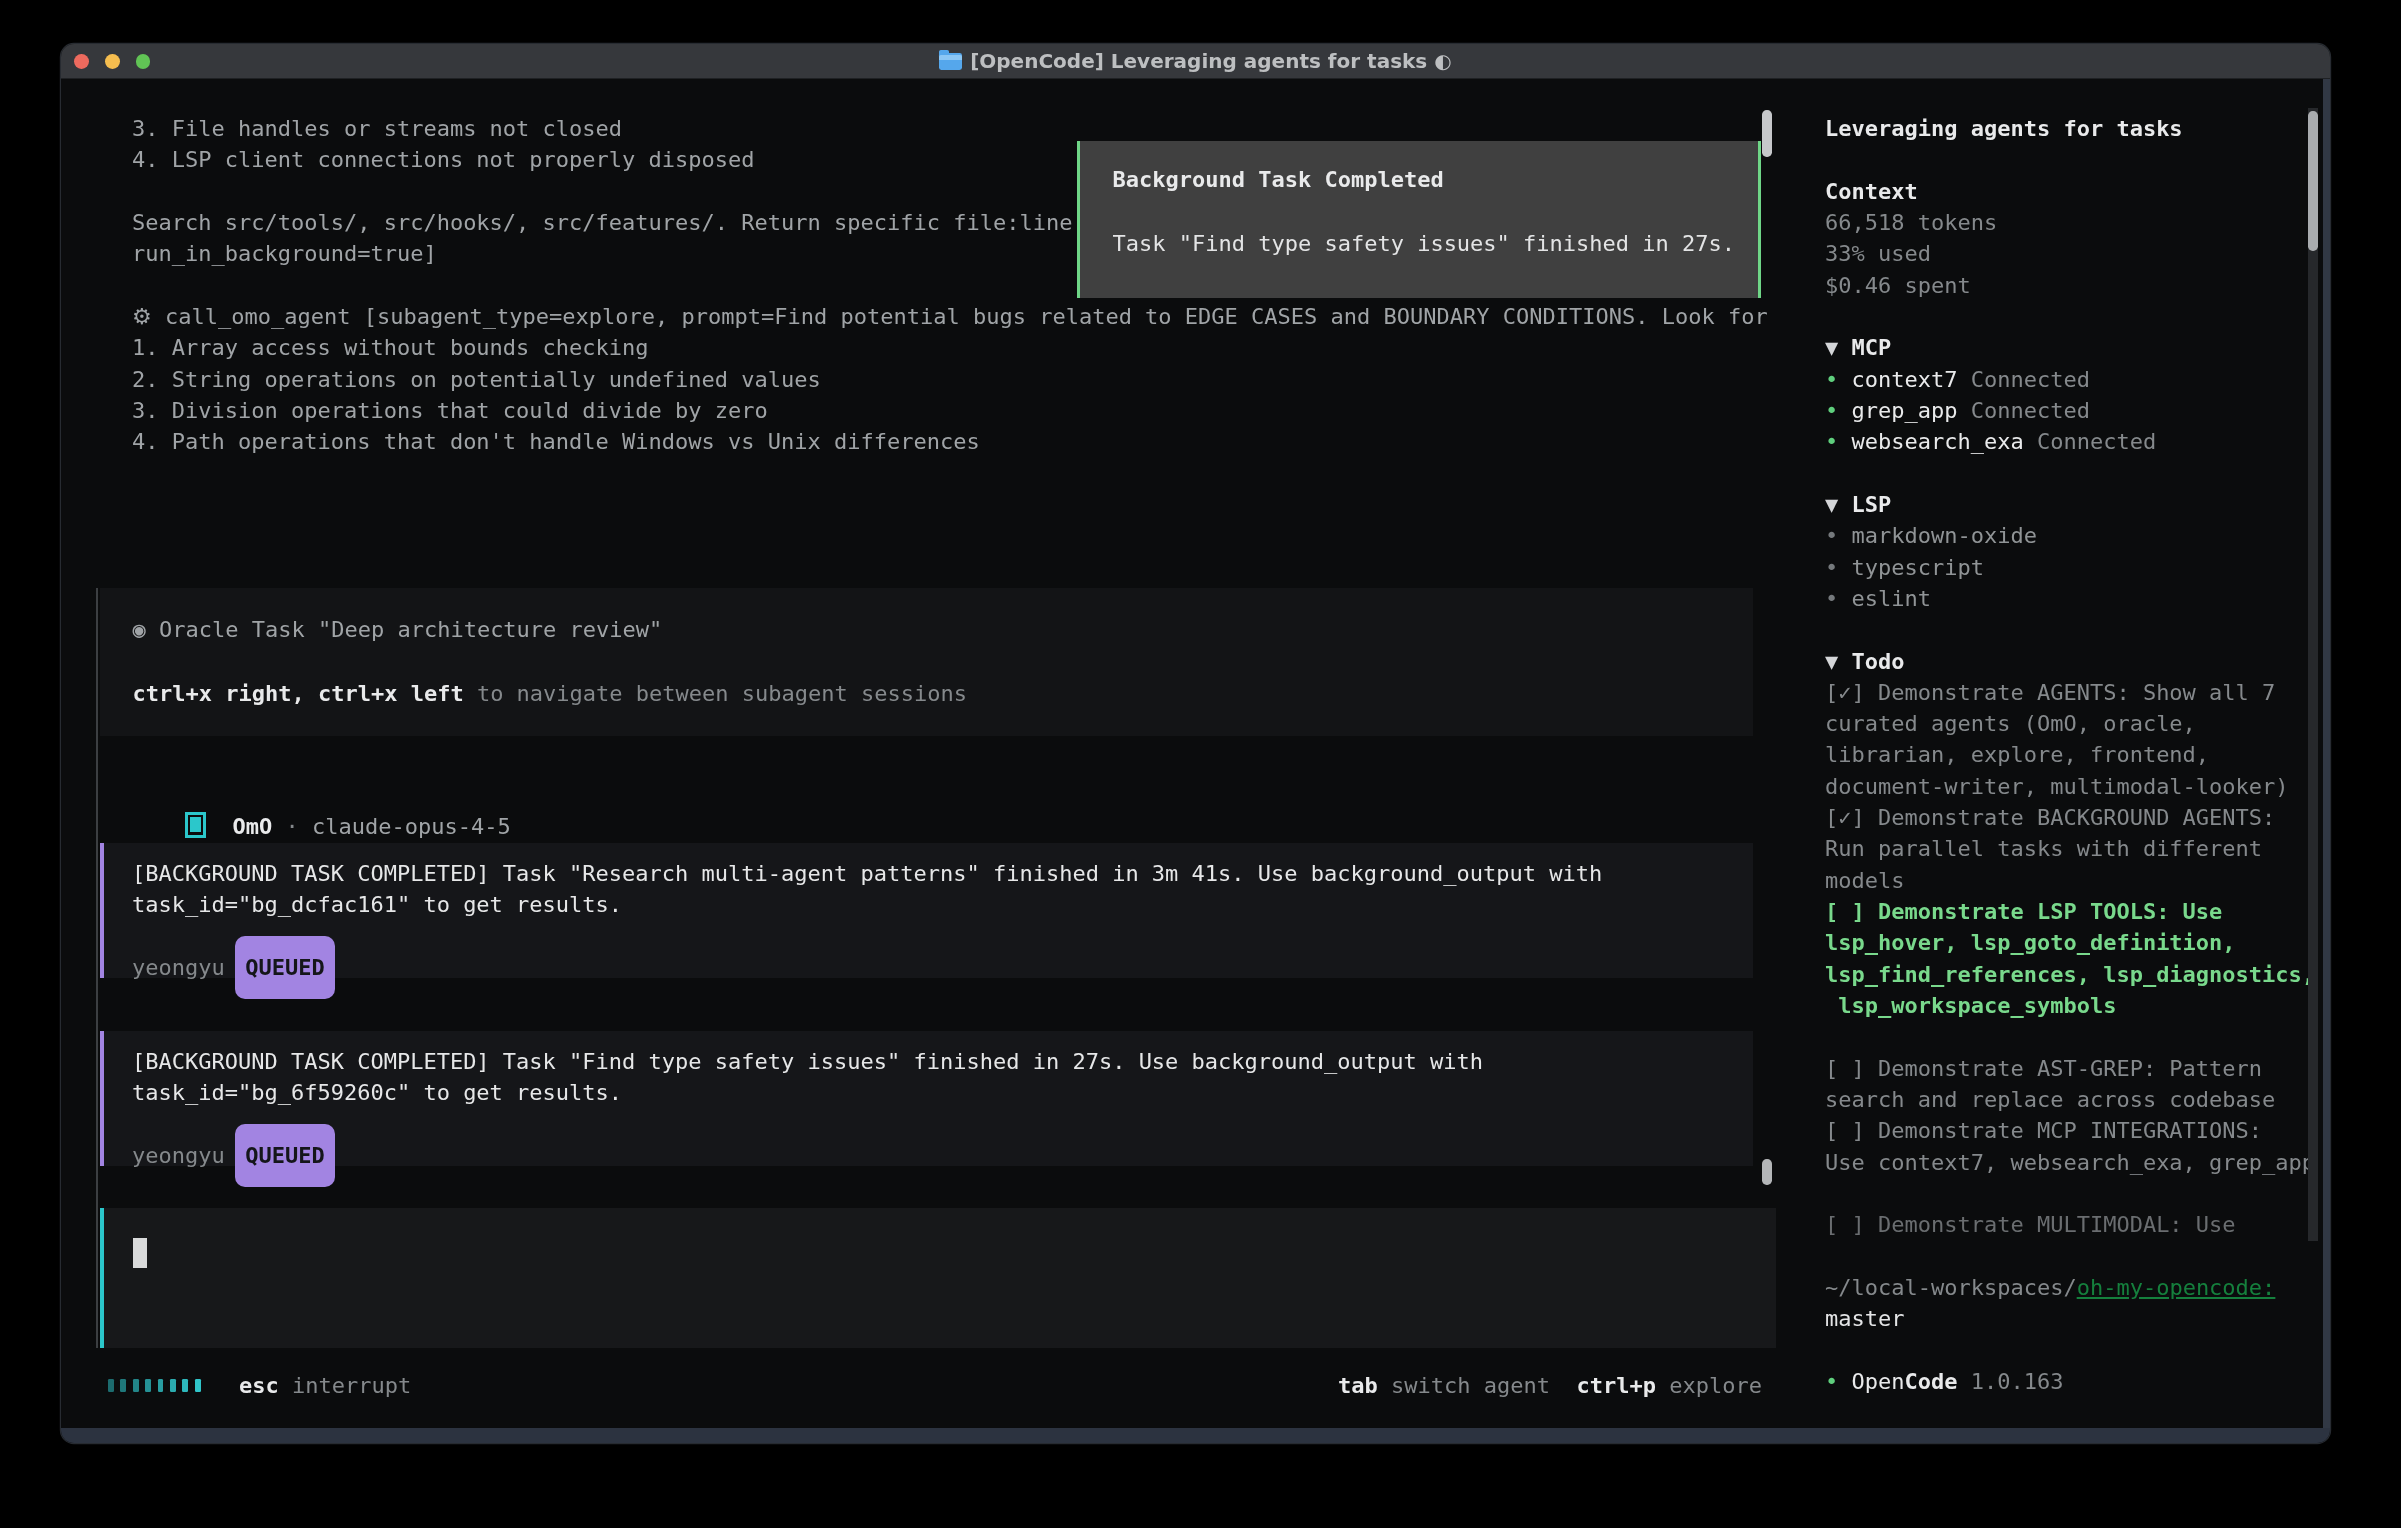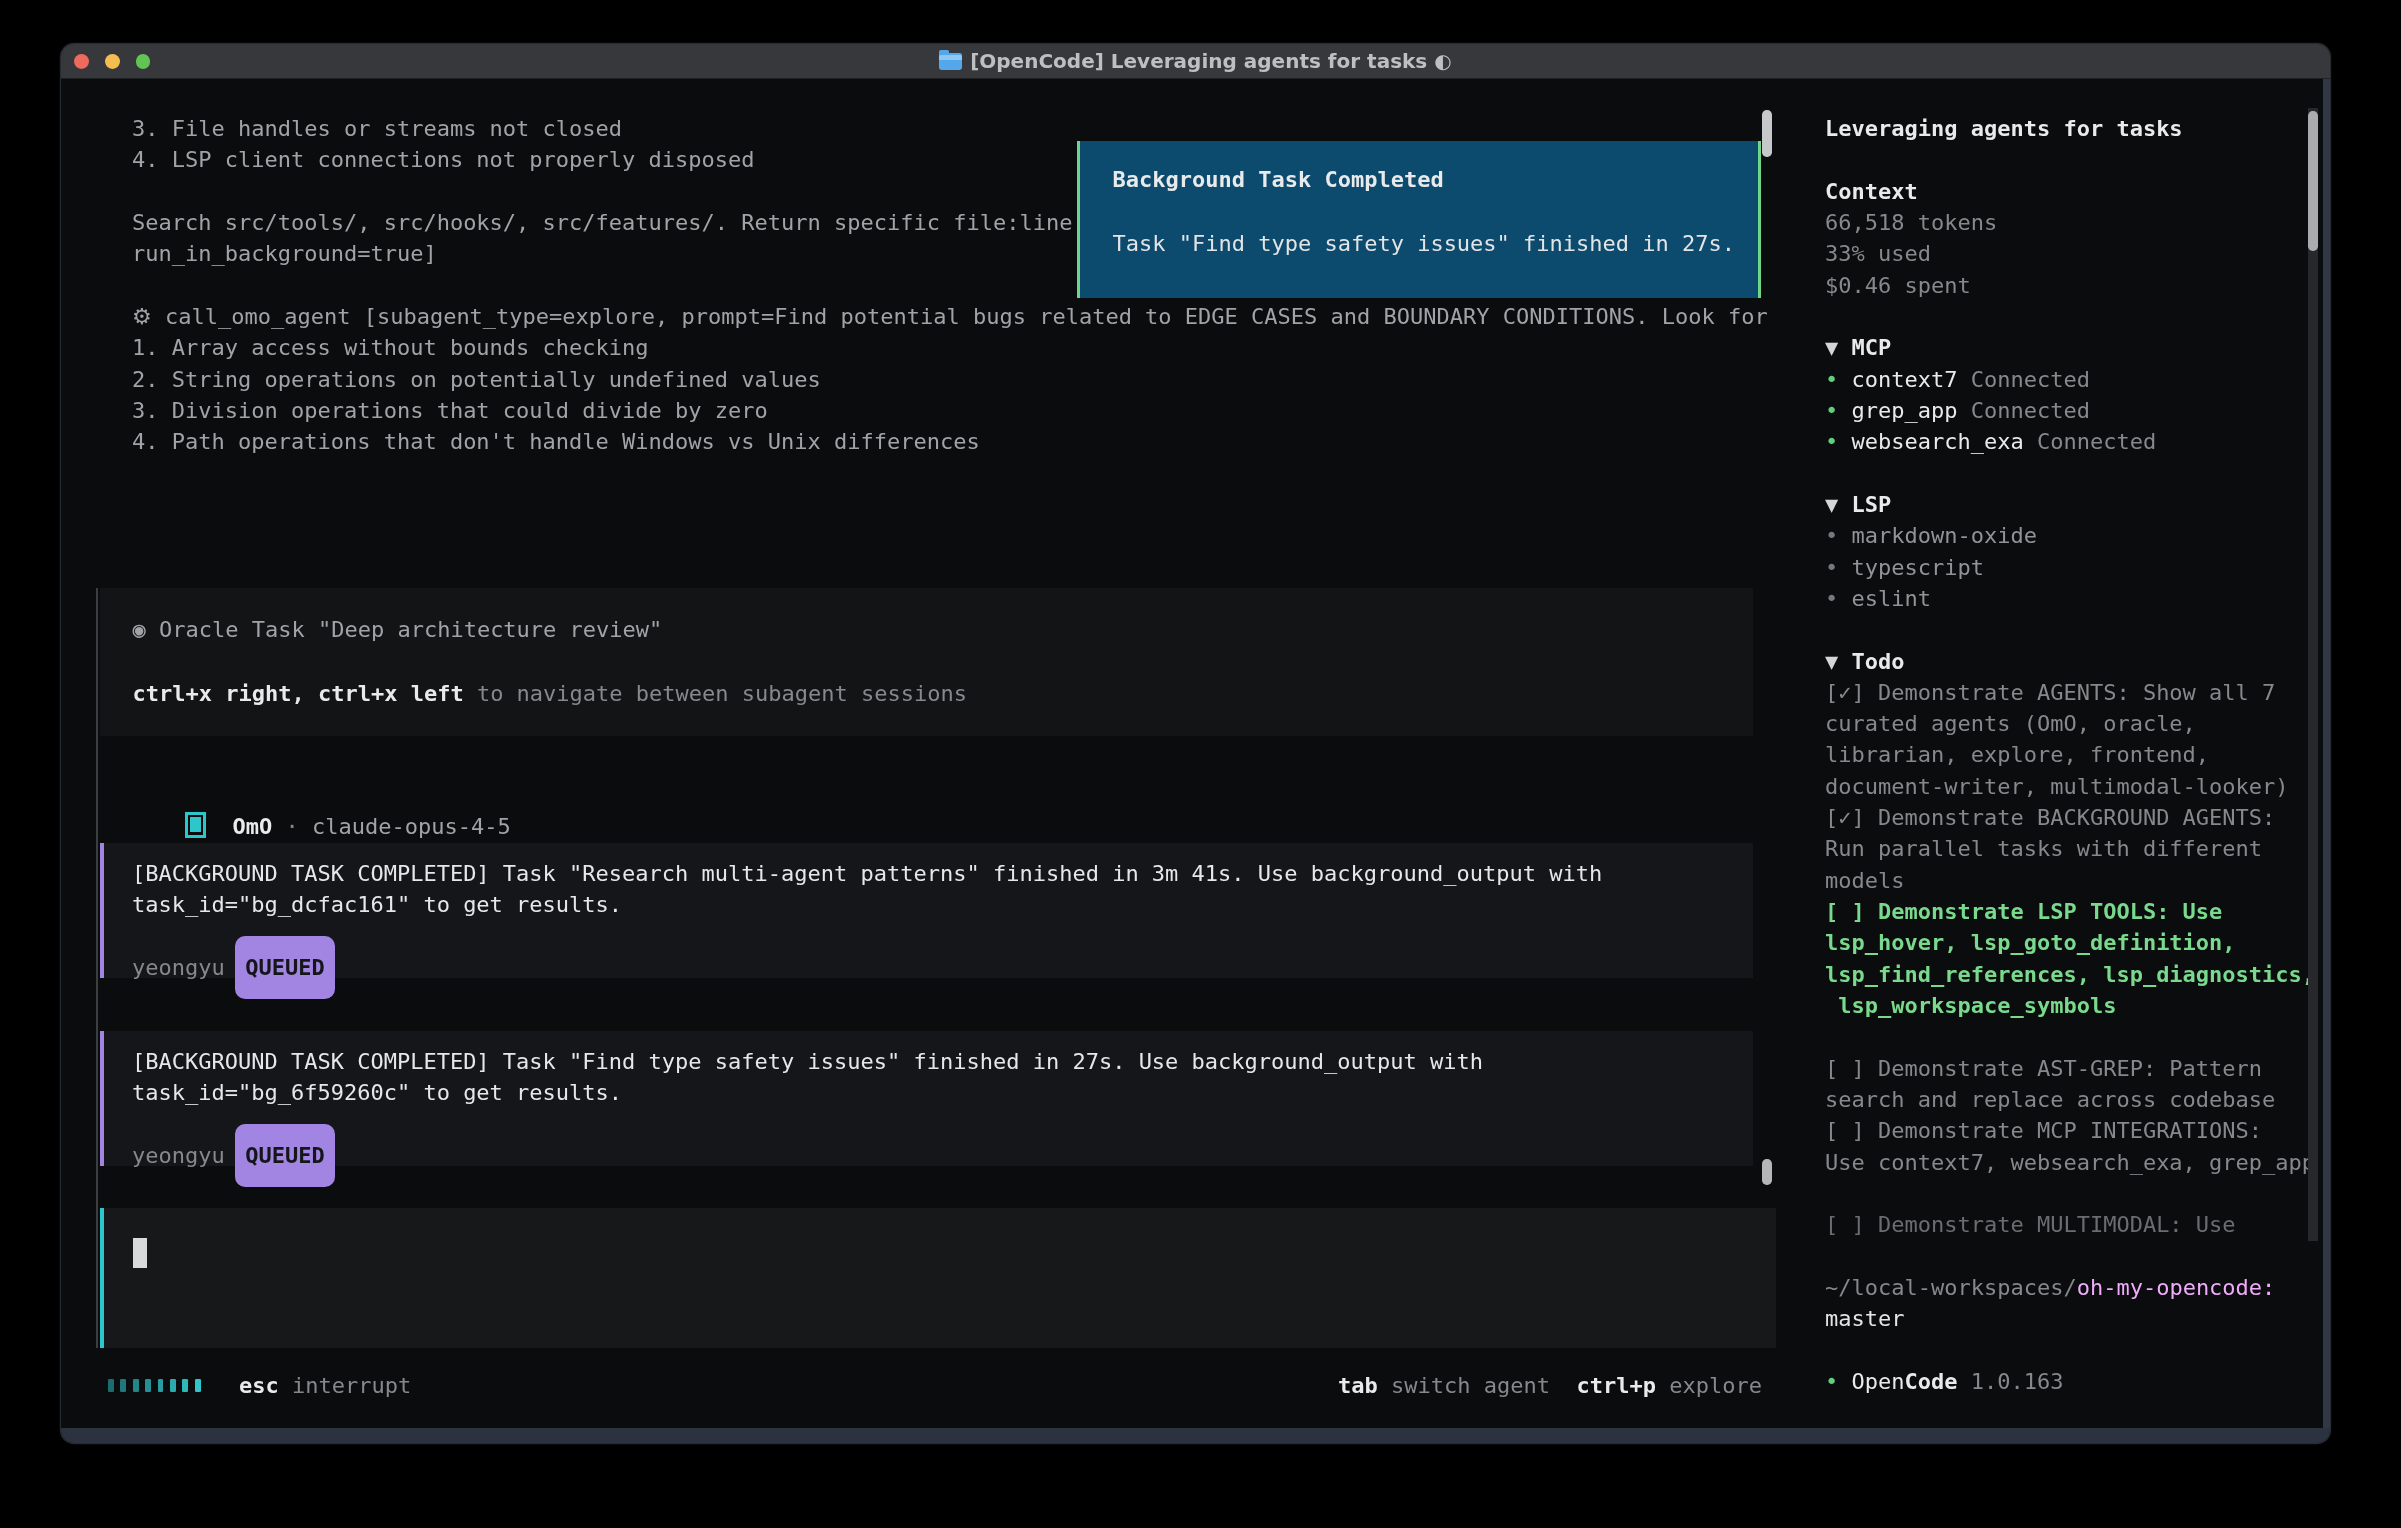--- a/index.html
+++ b/index.html
@@ -17,21 +17,21 @@
   .foldericon{width:22.5px;height:16.5px;background:#55a7ec;border-radius:2.4px;position:relative;margin-top:1.2px;}
   .foldericon:before{content:"";position:absolute;left:0;top:-3.5px;width:9.5px;height:4.7px;background:#55a7ec;
     border-radius:1.8px 1.8px 0 0;}
   .foldericon:after{content:"";position:absolute;left:0;top:1.2px;width:22.5px;height:5.9px;background:#8cc7f5;
     border-radius:1.8px 1.8px 0 0;}
   .mono{position:absolute;font-size:22px;line-height:31px;white-space:pre;color:#a0a4a7;}
   .white{color:#e9eaeb;} .dim{color:#85898c;} .bold{font-weight:bold;}
   .green{color:#79d98c;font-weight:bold;} .cyan{color:#2bc7cb;} .graybullet{color:#75797c;}
   .gbullet{color:#5fcf7d;}
   .panel{position:absolute;background:#151619;}
-  .notif{position:absolute;left:1016px;top:97px;width:684px;height:157px;background:#0c4a6e;
+  .notif{position:absolute;left:1016px;top:97px;width:684px;height:157px;background:#404040;
     border-left:3.5px solid #6fd687;border-right:3.5px solid #6fd687;}
   .gutter{position:absolute;left:35px;top:544px;width:1.8px;height:760px;background:#3c3f42;}
   .badge{display:inline-block;background:#a284e2;color:#15161a;font-weight:bold;padding:16px 10px;
     border-radius:10px;margin-left:10.6px;margin-top:15px;}
   .cursorblock{position:absolute;left:72px;top:1194px;width:14px;height:29.5px;background:#d9dadb;}
   .dots{position:absolute;left:47px;top:1326px;height:31px;display:flex;align-items:center;gap:6.5px;}
   .dot{width:5.9px;height:12.4px;border-radius:1.2px;}
   .statusright{position:absolute;top:1326px;left:1267px;width:434px;height:31px;display:flex;
     align-items:center;justify-content:flex-end;gap:0;font-size:22px;white-space:pre;}
   .sb-line{position:absolute;left:1764px;font-size:22px;line-height:31px;white-space:pre;}
@@ -145,21 +145,21 @@
   <div class="sb-line green" style="top:852px;">[ ] Demonstrate LSP TOOLS: Use</div>
   <div class="sb-line green" style="top:883px;">lsp_hover, lsp_goto_definition,</div>
   <div class="sb-line green" style="top:915px;">lsp_find_references, lsp_diagnostics,</div>
   <div class="sb-line green" style="top:946px;"> lsp_workspace_symbols</div>
   <div class="sb-line dim" style="top:1009px;">[ ] Demonstrate AST-GREP: Pattern</div>
   <div class="sb-line dim" style="top:1040px;">search and replace across codebase</div>
   <div class="sb-line dim" style="top:1071px;">[ ] Demonstrate MCP INTEGRATIONS:</div>
   <div class="sb-line dim" style="top:1103px;">Use context7, websearch_exa, grep_app</div>
   <div class="sb-line dim fade" style="top:1165px;">[ ] Demonstrate MULTIMODAL: Use</div>
 
-  <div class="sb-line" style="top:1228px;"><span class="dim">~/local-workspaces/</span><span style="color:#f0abfc;">oh-my-opencode:</span></div>
+  <div class="sb-line" style="top:1228px;"><span class="dim">~/local-workspaces/</span><span style="color:#15803d;text-decoration:underline;">oh-my-opencode:</span></div>
   <div class="sb-line" style="top:1259px;color:#e4e5e6;">master</div>
 
   <div class="sb-line" style="top:1322px;"><span class="gbullet">•</span><span> </span><span class="white">Open</span><span class="white bold">Code</span><span class="dim"> </span><span class="dim">1.0.163</span></div>
 
   <div style="position:absolute;left:2247px;top:64px;width:9.5px;height:1133px;background:#26282b;"></div>
   <div class="scroll-thumb" style="left:2247px;top:67px;width:9.5px;height:140px;background:#a9acaf;"></div>
 
   <div class="rightedge"></div>
   <div class="footer"></div>
 </div>

